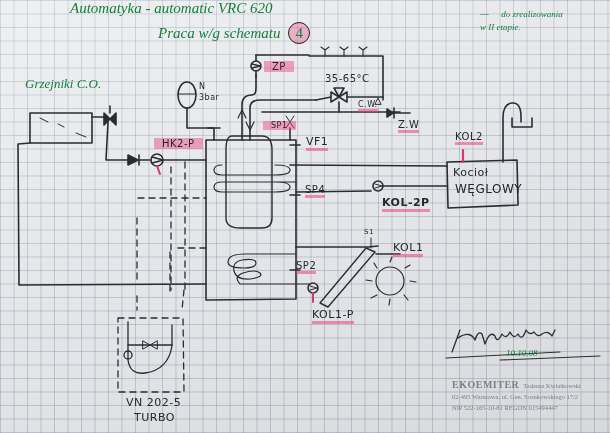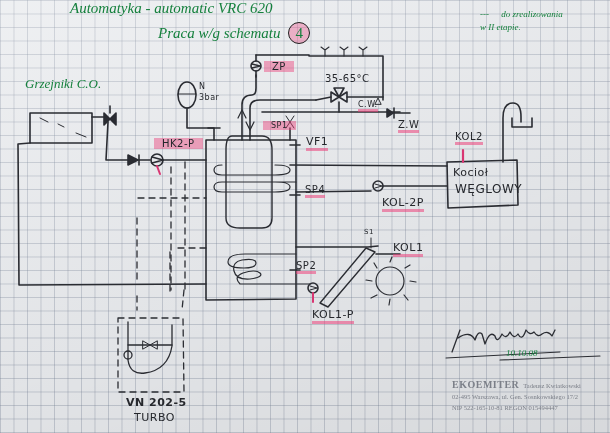--- a/index.html
+++ b/index.html
@@ -217,28 +217,28 @@
 <div class="lbl" style="left:199px; top:93px; font-size:8px;">3bar</div>
 <div class="lbl hlbg" style="left:264px; top:61px;">ZP</div>
 <div class="lbl" style="left:325px; top:73px;">35-65°C</div>
 <div class="lbl hl" style="left:358px; top:100px; font-size:8px;">C.W.</div>
 <div class="lbl hl" style="left:398px; top:119px;">Z.W</div>
 <div class="lbl hlbg" style="left:154px; top:138px;">HK2-P</div>
 <div class="lbl hlbg" style="left:263px; top:121px; font-size:8px;">SP1</div>
 <div class="lbl hl" style="left:306px; top:135px; font-size:11px;">VF1</div>
 <div class="lbl hl" style="left:305px; top:184px;">SP4</div>
 <div class="lbl hl" style="left:296px; top:260px;">SP2</div>
-<div class="lbl hl" style="left:382px; top:196px; font-size:11px;">KOL-2P</div>
+<div class="lbl hl" style="left:382px; top:196px; font-size:11px;font-weight:bold;">KOL-2P</div>
 <div class="lbl hl" style="left:455px; top:131px;">KOL2</div>
 <div class="lbl" style="left:453px; top:166px; font-size:11px;">Kocioł</div>
 <div class="lbl" style="left:455px; top:182px; font-size:12px;">WĘGLOWY</div>
 <div class="lbl" style="left:364px; top:228px; font-size:7px;">S1</div>
 <div class="lbl hl" style="left:393px; top:241px; font-size:11px;">KOL1</div>
 <div class="lbl hl" style="left:312px; top:308px; font-size:11px;">KOL1-P</div>
-<div class="lbl" style="left:126px; top:396px; font-size:11px;font-weight:bold;">VN 202-5</div>
+<div class="lbl" style="left:126px; top:396px; font-size:11px;">VN 202-5</div>
 <div class="lbl" style="left:134px; top:411px; font-size:11px;">TURBO</div>
 
 <div class="hand" style="left:506px; top:348px; font-size:9px;">10.10.08</div>
 
 <div class="stamp">
   <div><span class="name">EKOEMITER</span>
        <span class="small">Tadeusz Kwiatkowski</span></div>
   <div class="small">02-495 Warszawa, ul. Gen. Sosnkowskiego 17/2</div>
   <div class="small">NIP 522-165-10-81  REGON 015494447</div>
 </div>

